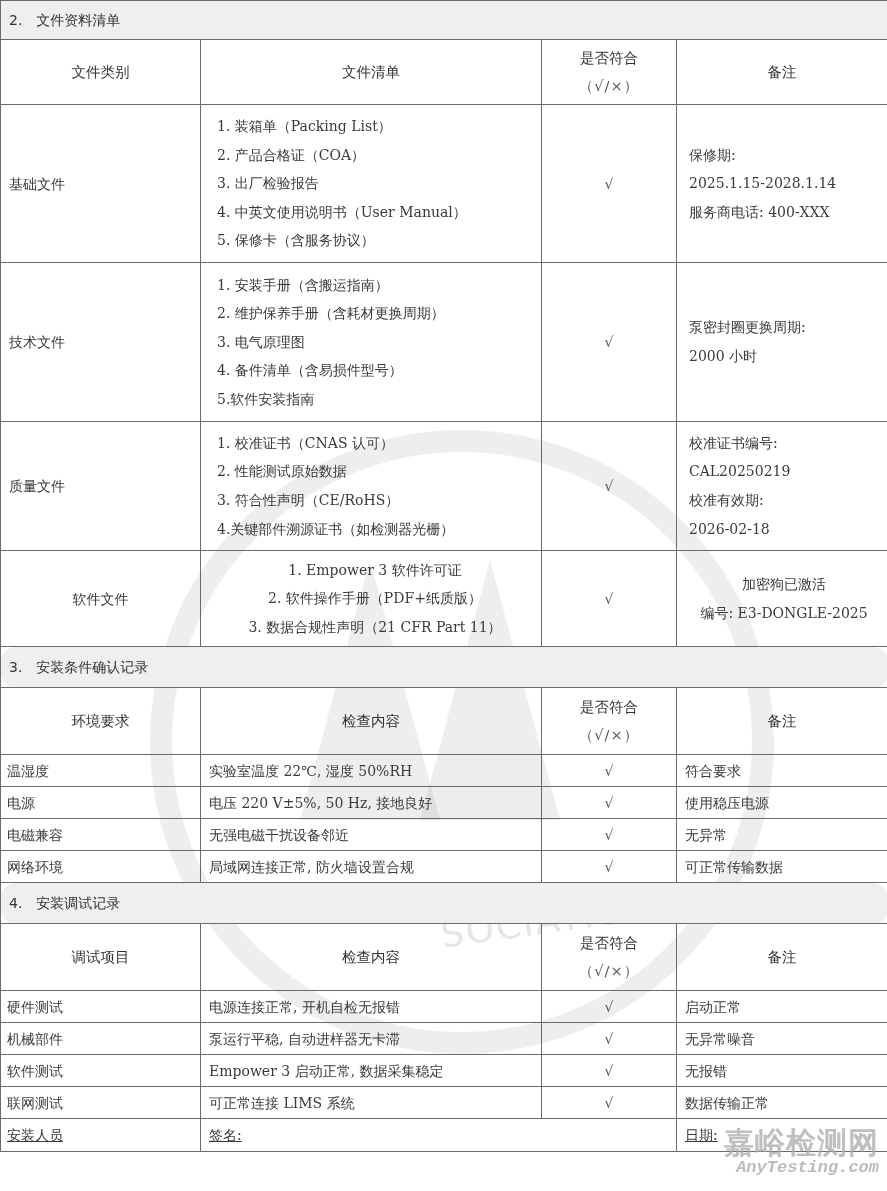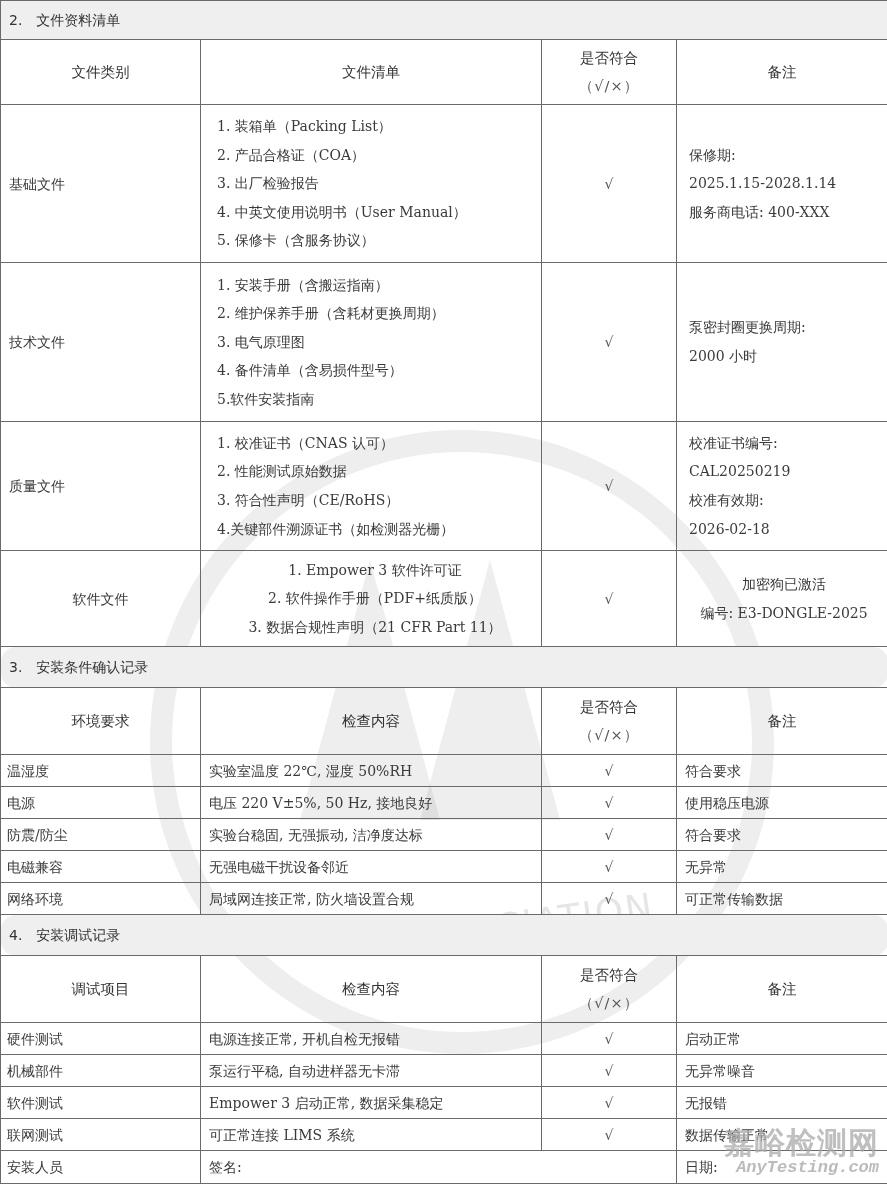--- a/index.html
+++ b/index.html
@@ -43,21 +43,21 @@
     .list-cell { padding-left: 16px !important; }
     .list-cell .li { display: block; line-height: 28.6px; white-space: nowrap; }
     .remark-cell .rl { display: block; line-height: 28.6px; white-space: nowrap; }
     .r-basic td { height: 157px; }
     .r-tech td { height: 158px; border-radius: 19px; }
     .r-quality td { height: 128px; }
     .r-soft td { height: 95px; text-align: center; }
     .row-simple td { height: 31px; }
     .row-simple td.col1 { padding-left: 6px; }
     .row-simple.debug td { height: 31px; margin-top: 43px; }
-    .row-sign td { height: 32px; }
+    .row-sign td { height: 32px; text-decoration: underline; }
     .remark-cell { padding-left: 12px !important; }
     .watermark {
       position: absolute; pointer-events: none;
       border-radius: 50%;
     }
     .wm-circle {
       left: 150px; top: 430px; width: 580px; height: 580px;
       border: 22px solid rgba(160,160,160,0.18);
     }
     .wm-peak1, .wm-peak2 {
@@ -204,26 +204,20 @@
     <td class="check">√</td>
     <td>符合要求</td>
   </tr>
   <tr class="row-simple">
     <td class="col1">电源</td>
     <td>电压 220 V±5%, 50 Hz, 接地良好</td>
     <td class="check">√</td>
     <td>使用稳压电源</td>
   </tr>
   <tr class="row-simple">
-    <td class="col1">防震/防尘</td>
-    <td>实验台稳固, 无强振动, 洁净度达标</td>
-    <td class="check">√</td>
-    <td>符合要求</td>
-  </tr>
-  <tr class="row-simple">
     <td class="col1">电磁兼容</td>
     <td>无强电磁干扰设备邻近</td>
     <td class="check">√</td>
     <td>无异常</td>
   </tr>
   <tr class="row-simple">
     <td class="col1">网络环境</td>
     <td>局域网连接正常, 防火墙设置合规</td>
     <td class="check">√</td>
     <td>可正常传输数据</td>

